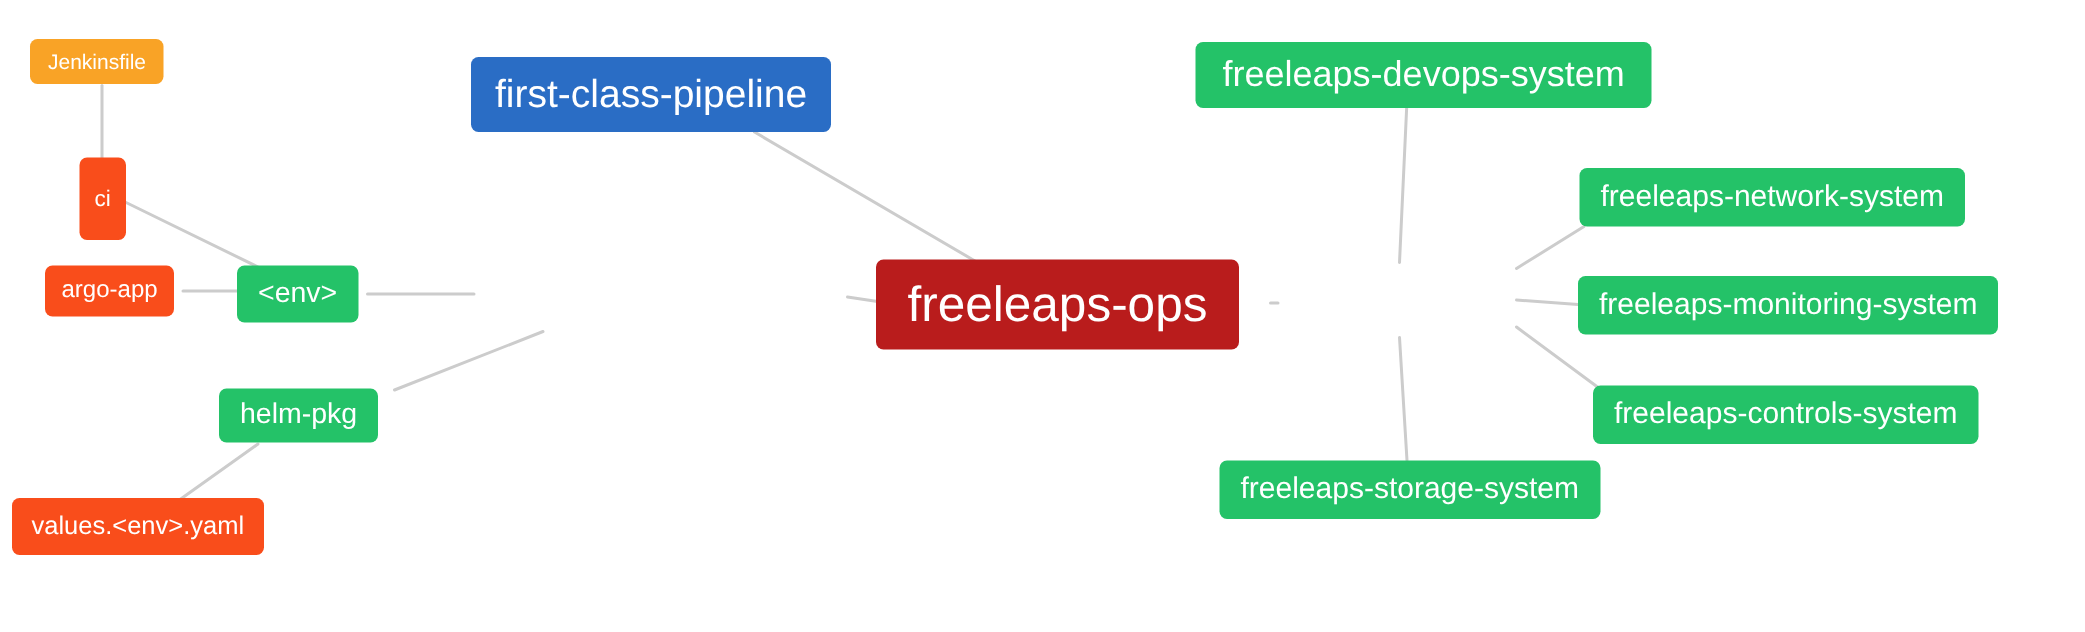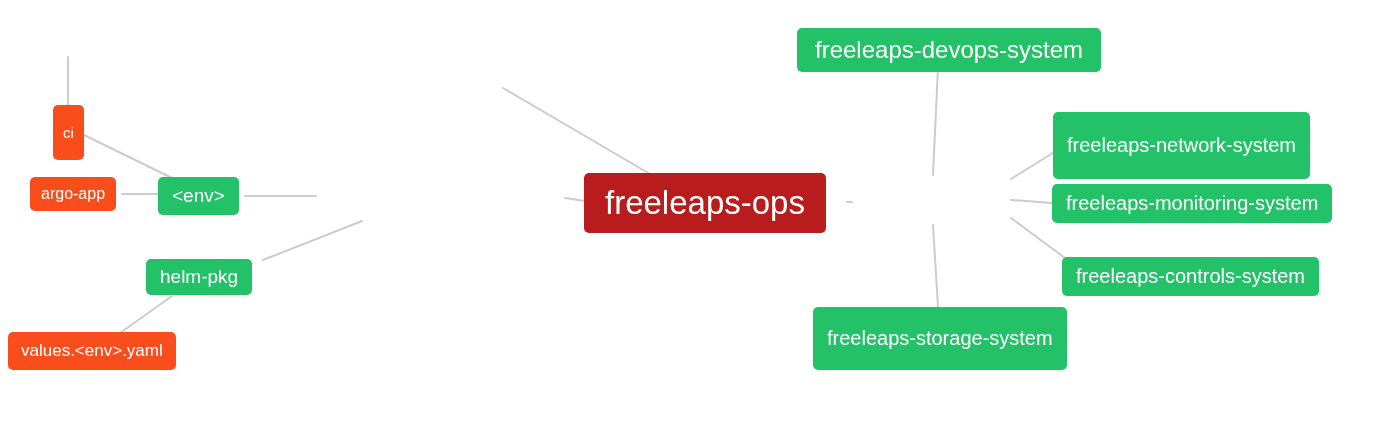--- a/index.html
+++ b/index.html
@@ -55,37 +55,39 @@
     <line x1="847" y1="202" x2="852" y2="202"></line>
     <line x1="938" y1="67" x2="933" y2="175"></line>
     <line x1="1011" y1="179" x2="1056" y2="151"></line>
     <line x1="1011" y1="200" x2="1052" y2="203"></line>
     <line x1="1011" y1="218" x2="1065" y2="258"></line>
     <line x1="933" y1="225" x2="938" y2="307"></line>
   </svg>
 
   <div class="node" style="left: 584px; top: 173px; font-size: 33px; padding: 11px 21px; background-color: #b91c1c; color: rgb(255, 255, 255);">freeleaps-ops</div>
 
+  <div class="node" style="left: 314px; top: 38px; font-size: 26px; padding: 10px 16px; background-color: rgb(42, 109, 197); color: rgb(255, 255, 255);">first-class-pipeline</div>
 
 
 
   <div class="node" style="left: 158px; top: 177px; font-size: 19px; padding: 8px 14px; background-color: rgb(36, 194, 104); color: rgb(255, 255, 255);">&lt;env&gt;</div>
 
   <div class="node" style="left: 146px; top: 259px; font-size: 19px; padding: 7px 14px; background-color: rgb(36, 194, 104); color: rgb(255, 255, 255);">helm-pkg</div>
 
   <div class="node" style="left: 53px; top: 105px; font-size: 15px; padding: 19px 10px; background-color: rgb(249, 77, 27); color: rgb(255, 255, 255);">ci</div>
 
   <div class="node" style="left: 30px; top: 177px; font-size: 16px; padding: 8px 11px; background-color: rgb(249, 77, 27); color: rgb(255, 255, 255);">argo-app</div>
 
+  <div class="node" style="left: 20px; top: 26px; font-size: 14px; padding: 7px 12px; background-color: rgb(249, 163, 38); color: rgb(255, 255, 255);">Jenkinsfile</div>
 
   <div class="node" style="left: 8px; top: 332px; font-size: 17px; padding: 9px 13px; background-color: rgb(249, 77, 27); color: rgb(255, 255, 255);">values.&lt;env&gt;.yaml</div>
 
   <div class="node" style="left: 797px; top: 28px; font-size: 24px; padding: 8px 18px; background-color: rgb(36, 194, 104); color: rgb(255, 255, 255); text-align: right;">freeleaps-devops-system</div>
 
-  <div class="node" style="left: 1053px; top: 112px; font-size: 20px; padding: 22px 14px; background-color: rgb(36, 194, 104); color: rgb(255, 255, 255);">freeleaps-network-system</div>
+  <div class="node" style="left: 1053px; top: 112px; font-size: 20px; padding: 8px 14px; background-color: rgb(36, 194, 104); color: rgb(255, 255, 255);">freeleaps-network-system</div>
 
   <div class="node" style="left: 1052px; top: 184px; font-size: 20px; padding: 8px 14px; background-color: rgb(36, 194, 104); color: rgb(255, 255, 255);">freeleaps-monitoring-system</div>
 
   <div class="node" style="left: 1062px; top: 257px; font-size: 20px; padding: 8px 14px; background-color: rgb(36, 194, 104); color: rgb(255, 255, 255);">freeleaps-controls-system</div>
 
-  <div class="node" style="left: 813px; top: 307px; font-size: 20px; padding: 20px 14px; background-color: rgb(36, 194, 104); color: rgb(255, 255, 255);">freeleaps-storage-system</div>
+  <div class="node" style="left: 813px; top: 307px; font-size: 20px; padding: 8px 14px; background-color: rgb(36, 194, 104); color: rgb(255, 255, 255);">freeleaps-storage-system</div>
 
 </div>
 
 </body></html>

